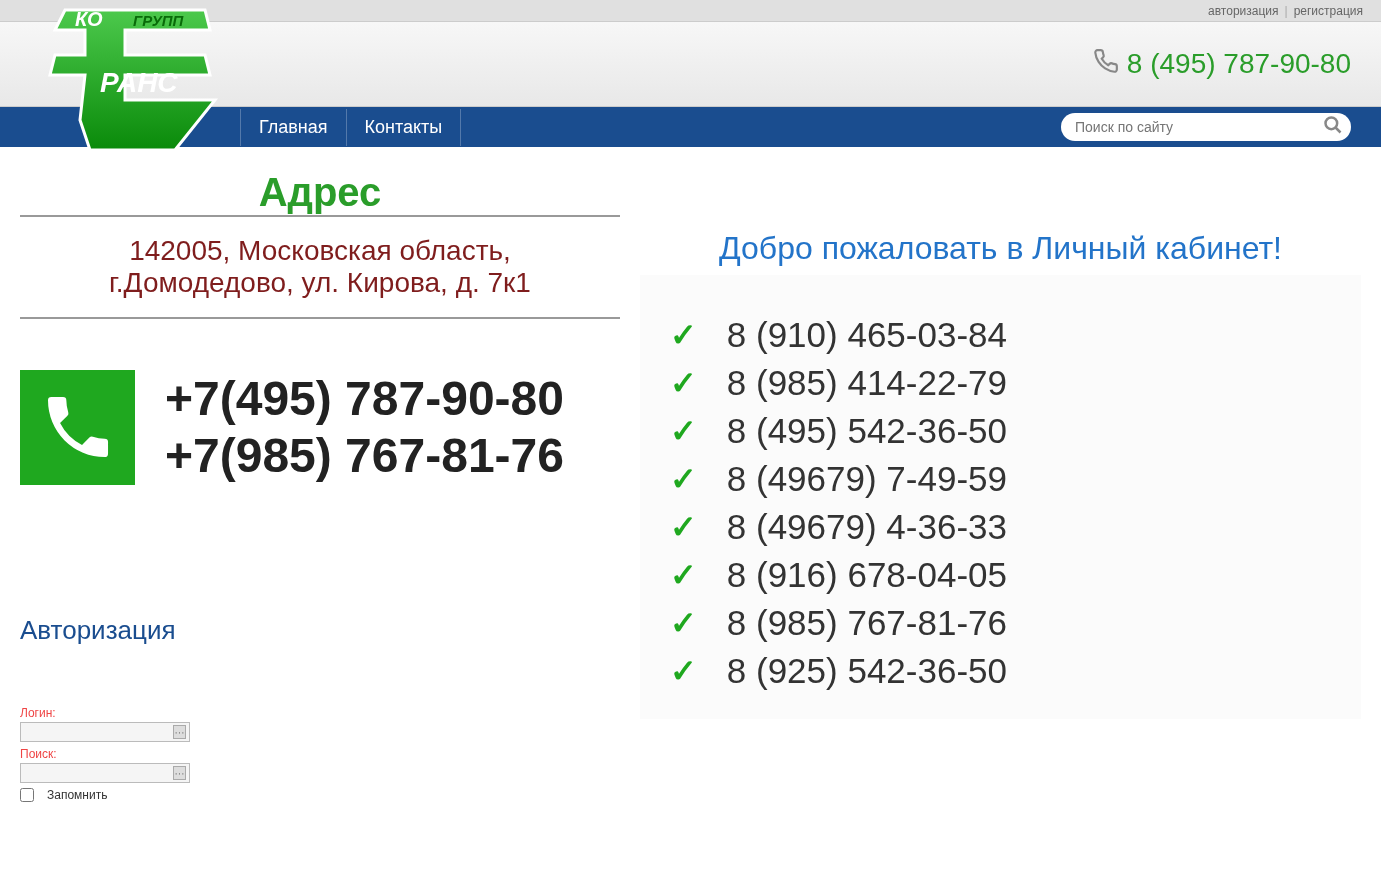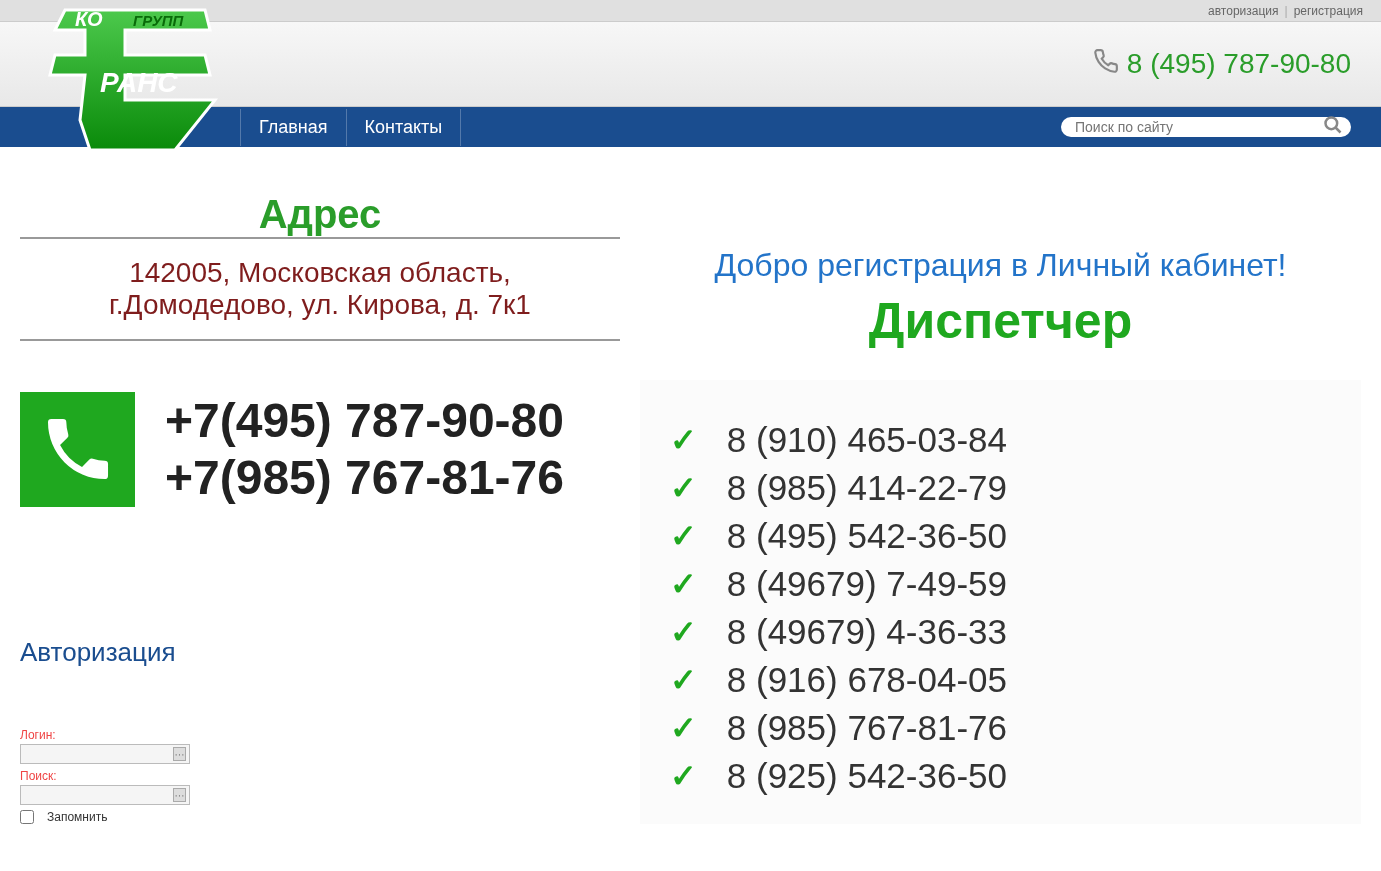--- a/index.html
+++ b/index.html
@@ -6,25 +6,25 @@
     body { font-family: Arial, Helvetica, sans-serif; background: #fff; }
     .topbar { background: #e0e0e0; border-bottom: 1px solid #ccc; height: 22px; display: flex; justify-content: flex-end; align-items: center; padding: 0 12px; font-size: 12px; color: #666; }
     .topbar a { color: #666; text-decoration: none; margin: 0 6px; cursor: pointer; }
     .topbar .sep { color: #aaa; }
     .headerbar { background: linear-gradient(#f7f7f7, #e8e8e8); height: 85px; position: relative; display: flex; justify-content: flex-end; align-items: center; padding-right: 30px; border-bottom: 1px solid #ccc; }
     .phone-top { display: flex; align-items: center; color: #2a9d2a; font-size: 28px; font-weight: 400; }
     .phone-icon { margin-right: 8px; color: #777; }
     .navbar { background: #1a4d8f; height: 40px; display: flex; align-items: center; padding-left: 240px; position: relative; }
     .navbar a { color: #fff; font-size: 18px; text-decoration: none; padding: 0 18px; height: 37px; display: flex; align-items: center; border-right: 1px solid rgba(255,255,255,0.25); }
     .navbar a:first-child { border-left: 1px solid rgba(255,255,255,0.25); }
-    .search-wrap { margin-left: auto; margin-right: 30px; background: #fff; border-radius: 16px; display: flex; align-items: center; width: 290px; height: 20px; padding: 0 8px 0 14px; }
+    .search-wrap { margin-left: auto; margin-right: 30px; background: #fff; border-radius: 16px; display: flex; align-items: center; width: 290px; height: 28px; padding: 0 8px 0 14px; }
     .search-wrap input { border: none; outline: none; font-size: 14px; color: #555; width: 100%; background: transparent; }
     .search-btn { cursor: pointer; color: #888; }
     .logo { position: absolute; left: 15px; top: 0; z-index: 10; width: 205px; height: 170px; }
-    .content { display: flex; padding: 40px 20px 20px 20px; align-items: flex-end; }
+    .content { display: flex; padding: 23px 20px 20px 20px; }
     .left-col { width: 600px; }
     .addr-title { color: #2a9d2a; font-size: 40px; font-weight: bold; text-align: center; }
     .addr-box { border-top: 2px solid #999; border-bottom: 2px solid #999; padding: 18px 10px; text-align: center; font-size: 28px; color: #7f1d1d; margin-bottom: 50px; }
     .phone-row { display: flex; align-items: center; gap: 30px; }
     .phone-tile { width: 115px; height: 115px; background: #1fa81f; display: flex; align-items: center; justify-content: center; }
     .phones-big { font-size: 48px; font-weight: bold; color: #222; }
     .phones-big div { margin: 2px 0; }
     .auth-title { color: #1a4d8f; font-size: 26px; margin-top: 130px; margin-bottom: 60px; }
     .form-row { font-size: 12px; color: #ef4444; margin-bottom: 2px; }
     .form-input { display: flex; align-items: center; border: 1px solid #bbb; background: #f5f5f5; width: 170px; height: 20px; padding: 0 3px; margin-bottom: 5px; }
@@ -119,22 +119,21 @@
       <input type="password" style="">
       <span class="suffix">⋯</span>
     </div>
     <label class="remember">
       <input type="checkbox" style="">
       <span>Запомнить</span>
     </label>
   </div>
 
   <div class="right-col">
-    <div class="welcome">Добро регистрация в Личный кабинет!</div>
-    <div class="dispatcher">Диспетчер</div>
+    <div class="welcome">Добро пожаловать в Личный кабинет!</div>
     <div class="phone-list-box">
       <div class="phone-list-row">
           <span class="check-icon">✓</span>
           <span class="phone-list-text">8 (910) 465-03-84</span>
         </div>
       <div class="phone-list-row">
           <span class="check-icon">✓</span>
           <span class="phone-list-text">8 (985) 414-22-79</span>
         </div>
       <div class="phone-list-row">

